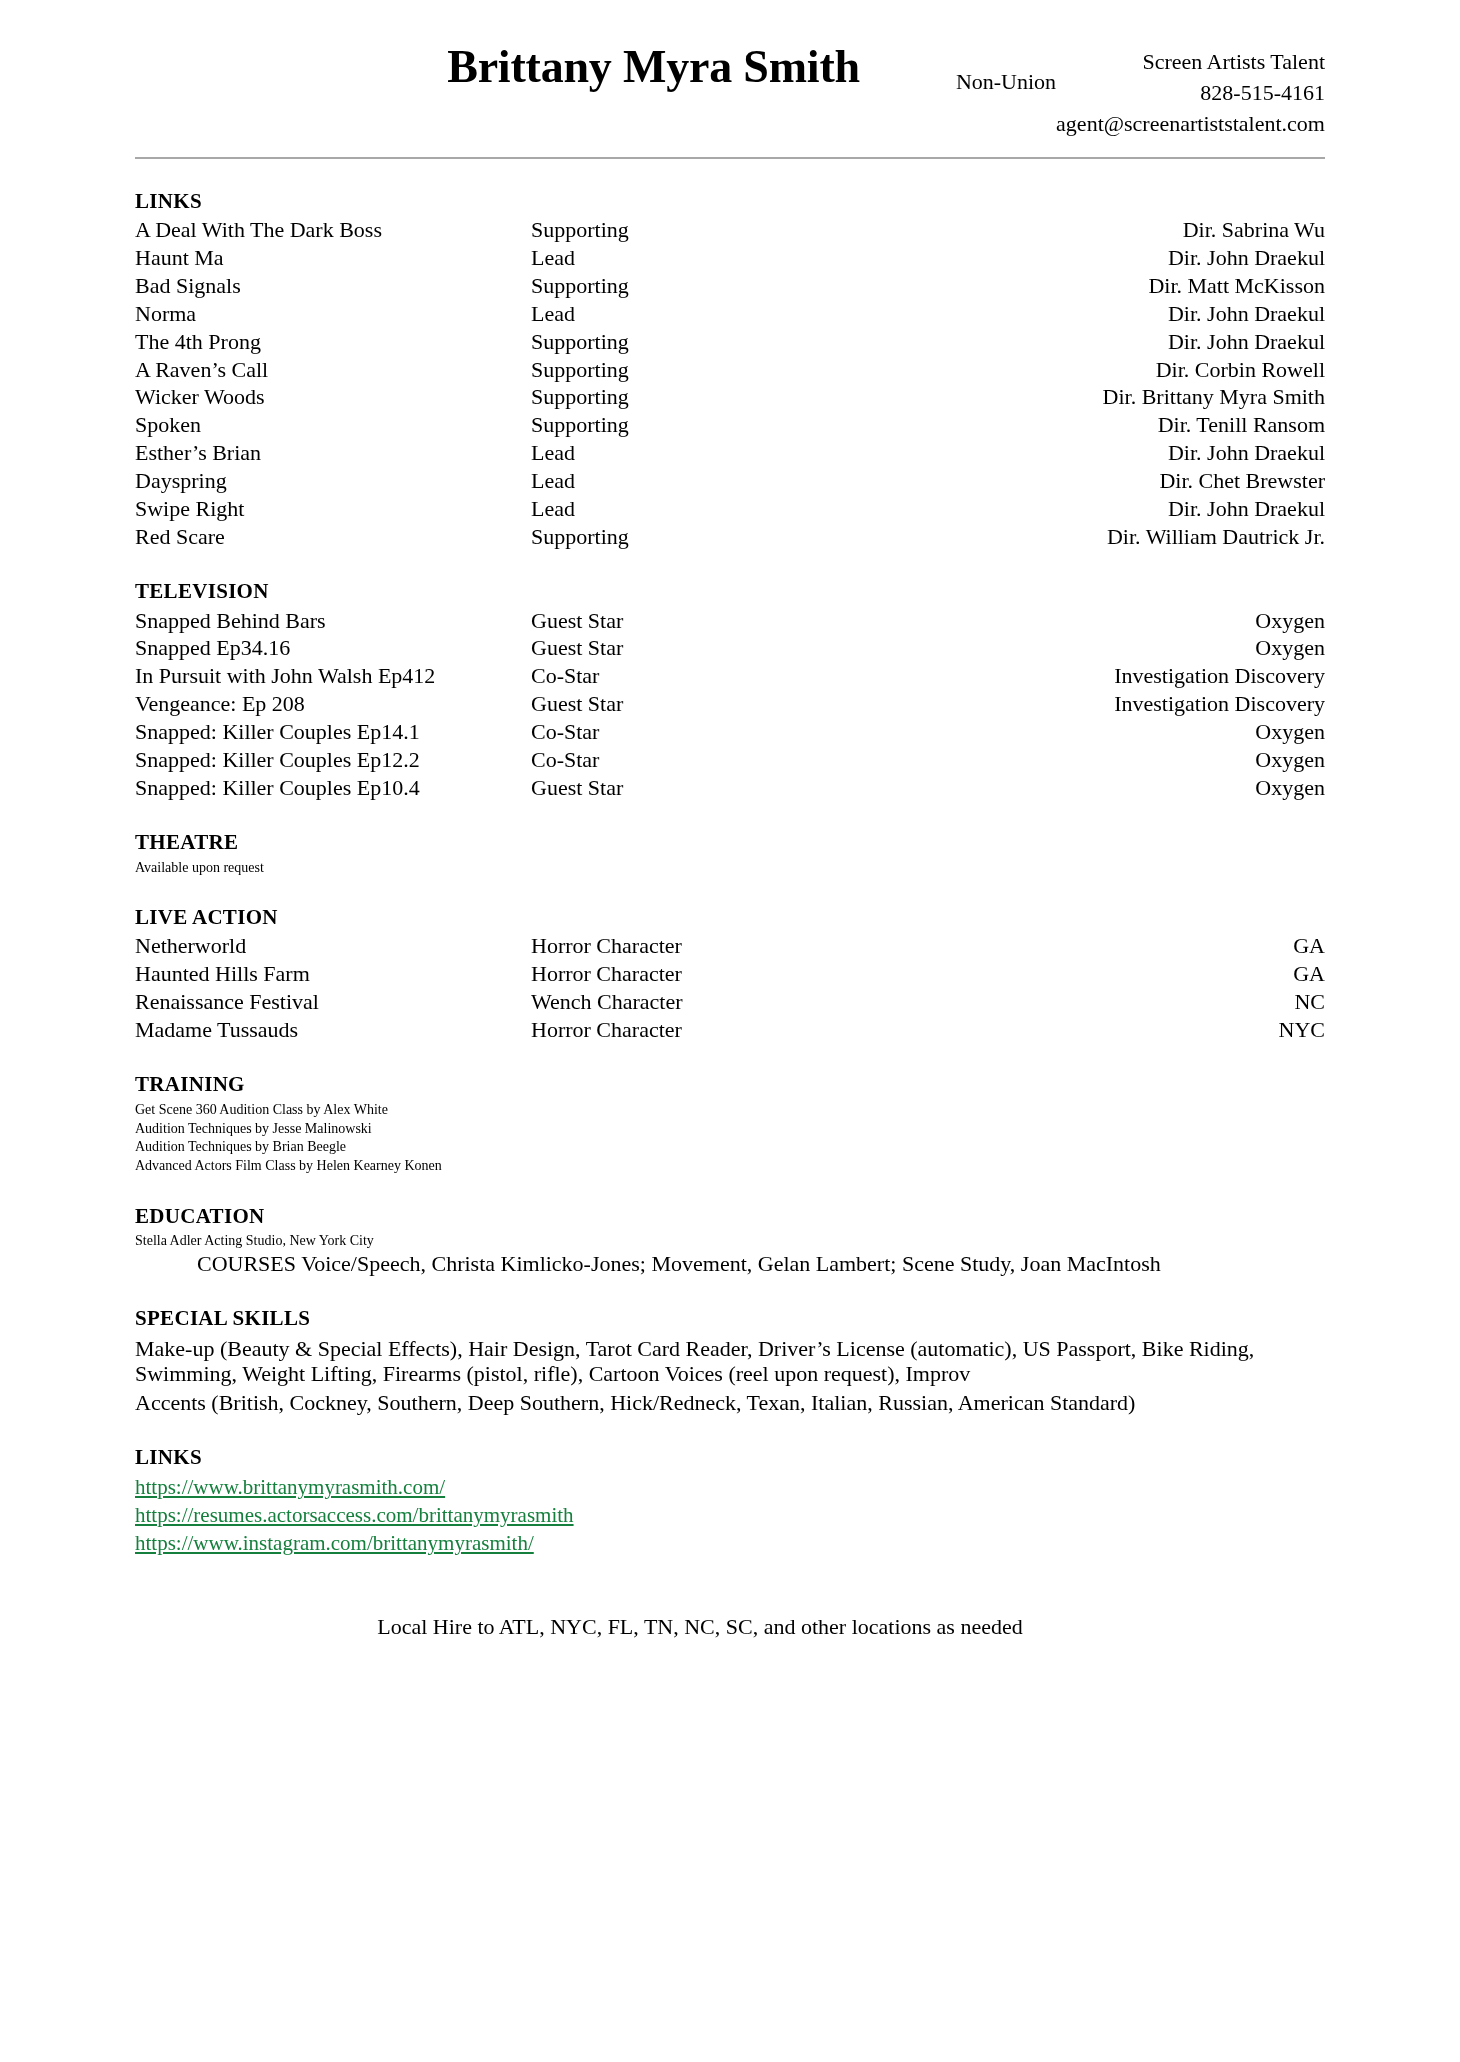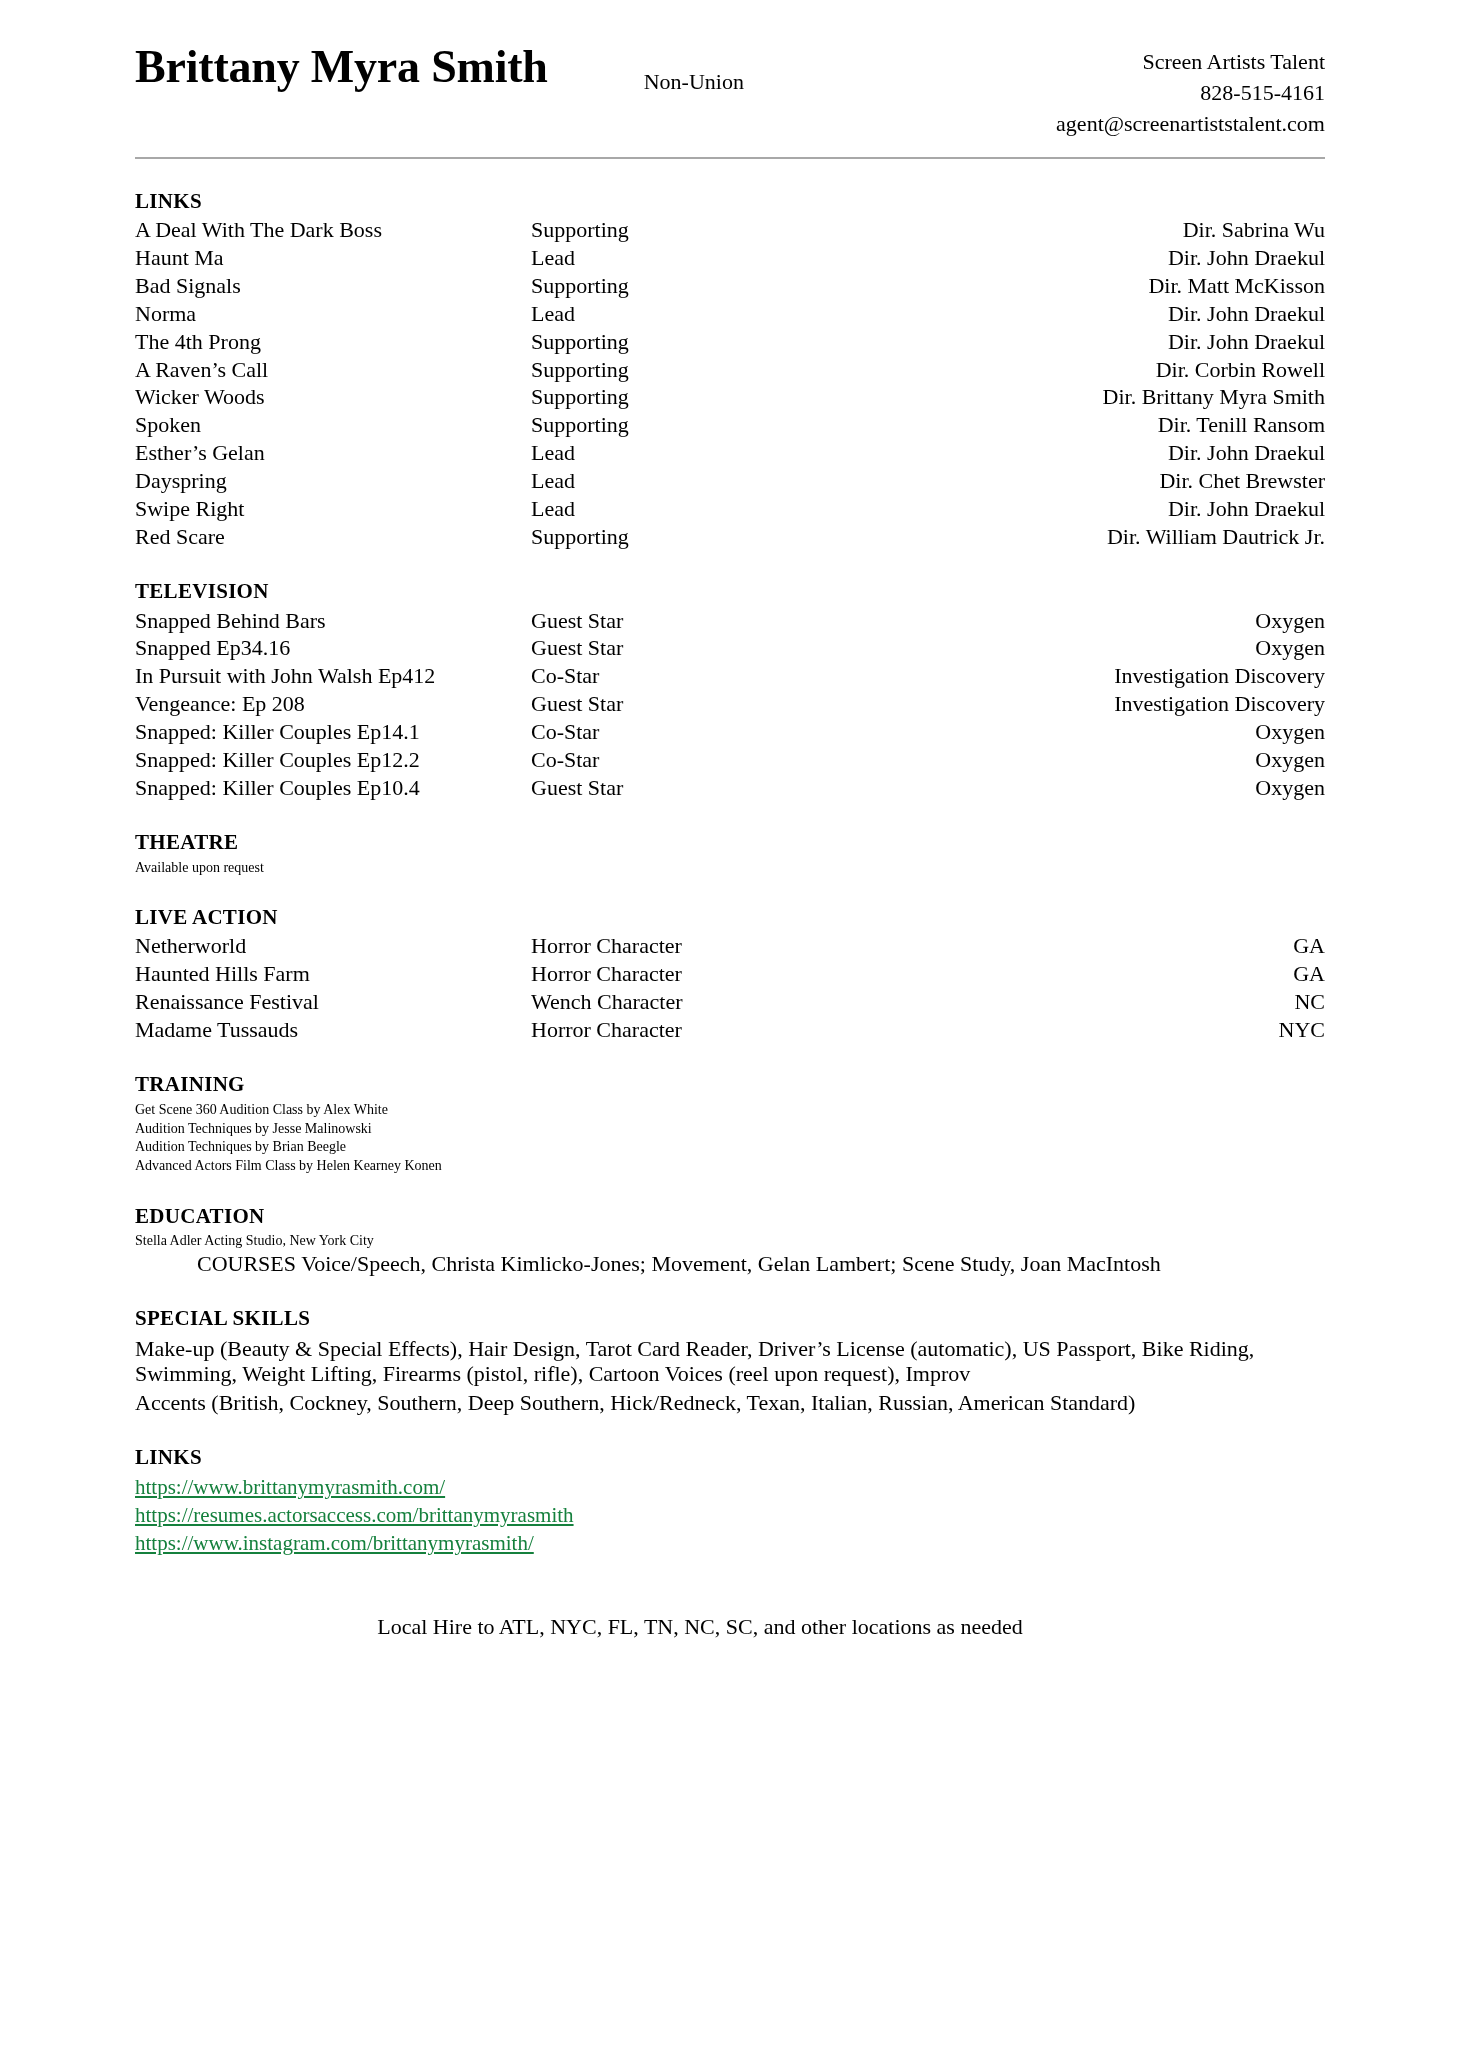--- a/index.html
+++ b/index.html
@@ -26,20 +26,21 @@
   .header {
     display: flex;
     align-items: flex-start;
     justify-content: space-between;
     padding-top: 44px;
   }
   .header-left {
     display: flex;
     align-items: baseline;
     flex: 1 1 auto;
+    justify-content: flex-end;
   }
   .actor-name {
     font-size: 46px;
     font-weight: bold;
     letter-spacing: -0.2px;
     line-height: 1;
     white-space: nowrap;
     font-family: "Liberation Serif", "DejaVu Serif", serif;
   }
   .union-status {
@@ -176,21 +177,21 @@
           <span class="col-title">Wicker Woods</span>
           <span class="col-role">Supporting</span>
           <span class="col-right">Dir. Brittany Myra Smith</span>
         </div>
       <div class="row">
           <span class="col-title">Spoken</span>
           <span class="col-role">Supporting</span>
           <span class="col-right">Dir. Tenill Ransom</span>
         </div>
       <div class="row">
-          <span class="col-title">Esther’s Gelan</span>
+          <span class="col-title">Esther’s Brian</span>
           <span class="col-role">Lead</span>
           <span class="col-right">Dir. John Draekul</span>
         </div>
       <div class="row">
           <span class="col-title">Dayspring</span>
           <span class="col-role">Lead</span>
           <span class="col-right">Dir. Chet Brewster</span>
         </div>
       <div class="row">
           <span class="col-title">Swipe Right</span>

